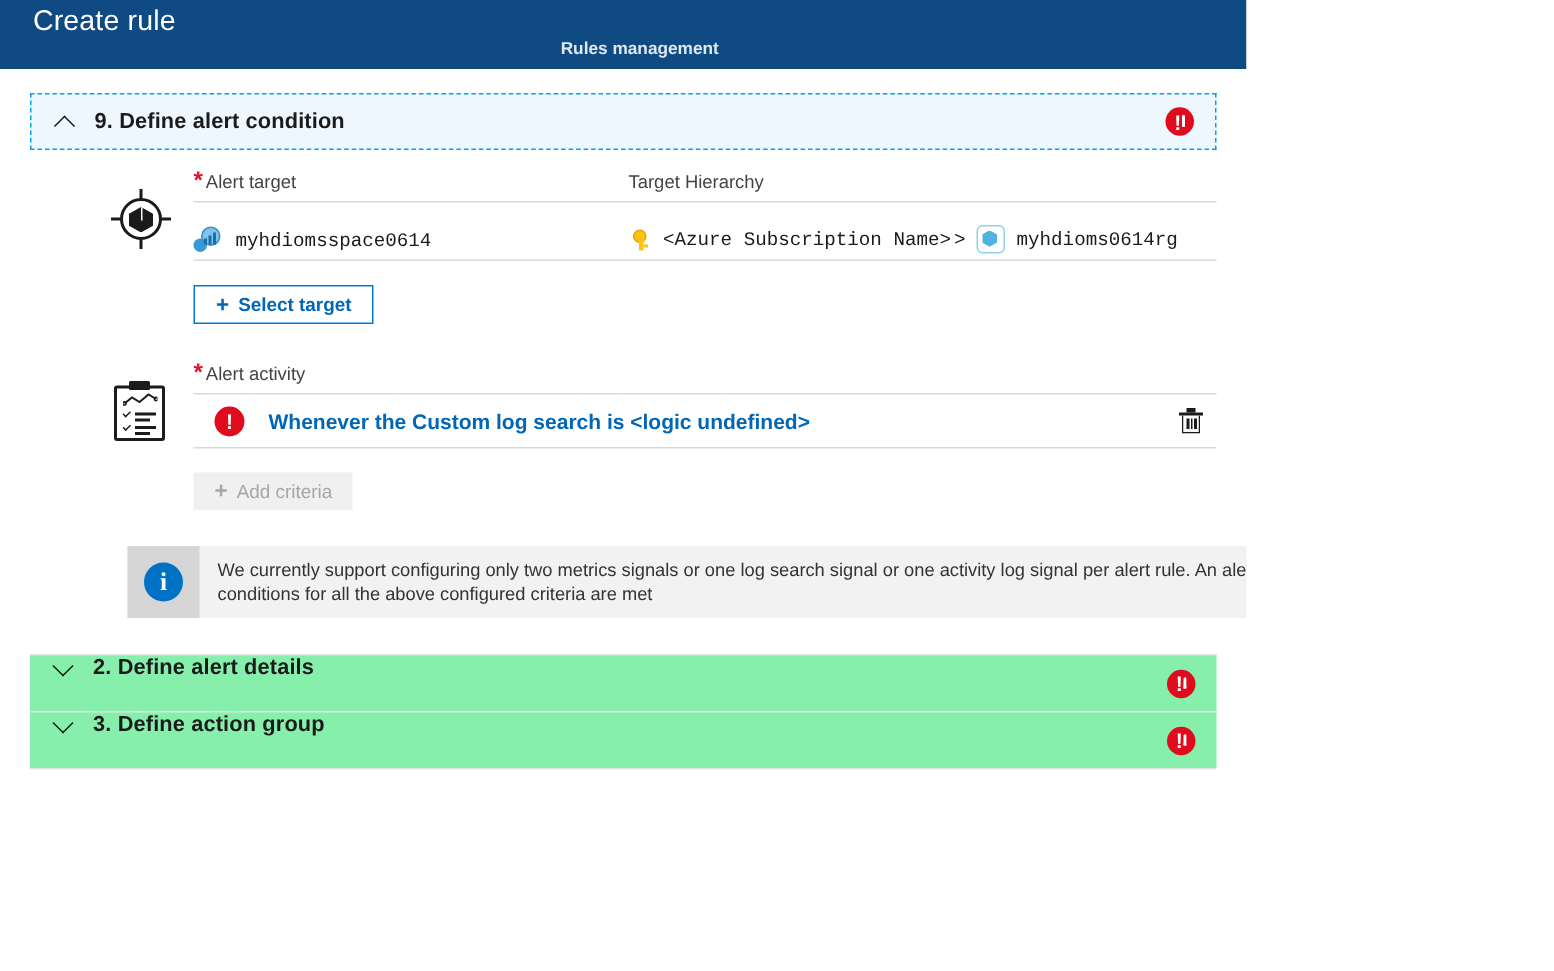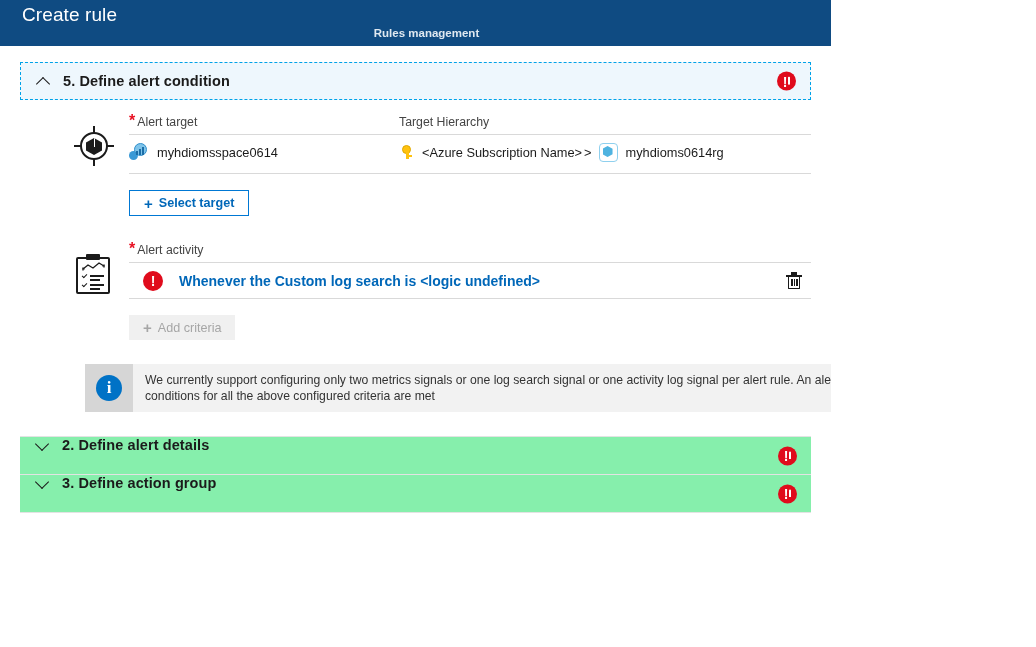--- a/index.html
+++ b/index.html
@@ -137,28 +137,29 @@
     display: flex;
     align-items: flex-end;
   }
   .field-label {
     font-size: 12.3px;
     color: #444;
   }
   .req-star { color: #e81123; font-weight: 700; margin-right: 2px; }
 
   .col-a { width: 270px; }
-  .col-b { flex: 1; }
+  .col-b { flex: 1; margin-left: 20px; }
 
   .divider { border-bottom: 1px solid #d9d9d9; margin-top: 4px; }
 
   .value-row {
     display: flex;
-    align-items: center;
+    align-items: flex-end;
     height: 34px;
+    font-family: Liberation Mono, monospace;
   }
   .value-text {
     font-size: 12.8px;
     color: #1b1b1b;
   }
 
   
   .la-icon { width: 18px; height: 18px; position: relative; flex: none; margin-right: 10px; }
   .la-icon .c1 {
     position: absolute; left: 0; bottom: 1px;
@@ -429,21 +430,21 @@
 
   <div class="header">
     <div class="title">Create rule</div>
     <div class="subtitle">Rules management</div>
   </div>
 
   <div class="body-wrap">
 
     <div class="section1">
       <span class="chev up"></span>
-      <span class="sec-title">5. Define alert condition</span>
+      <span class="sec-title">9. Define alert condition</span>
       <span class="err-badge">
         <span class="bang">!</span>
       </span>
     </div>
 
     <div class="sec-body">
 
 
       <div class="block">
         <div class="block-icon">

